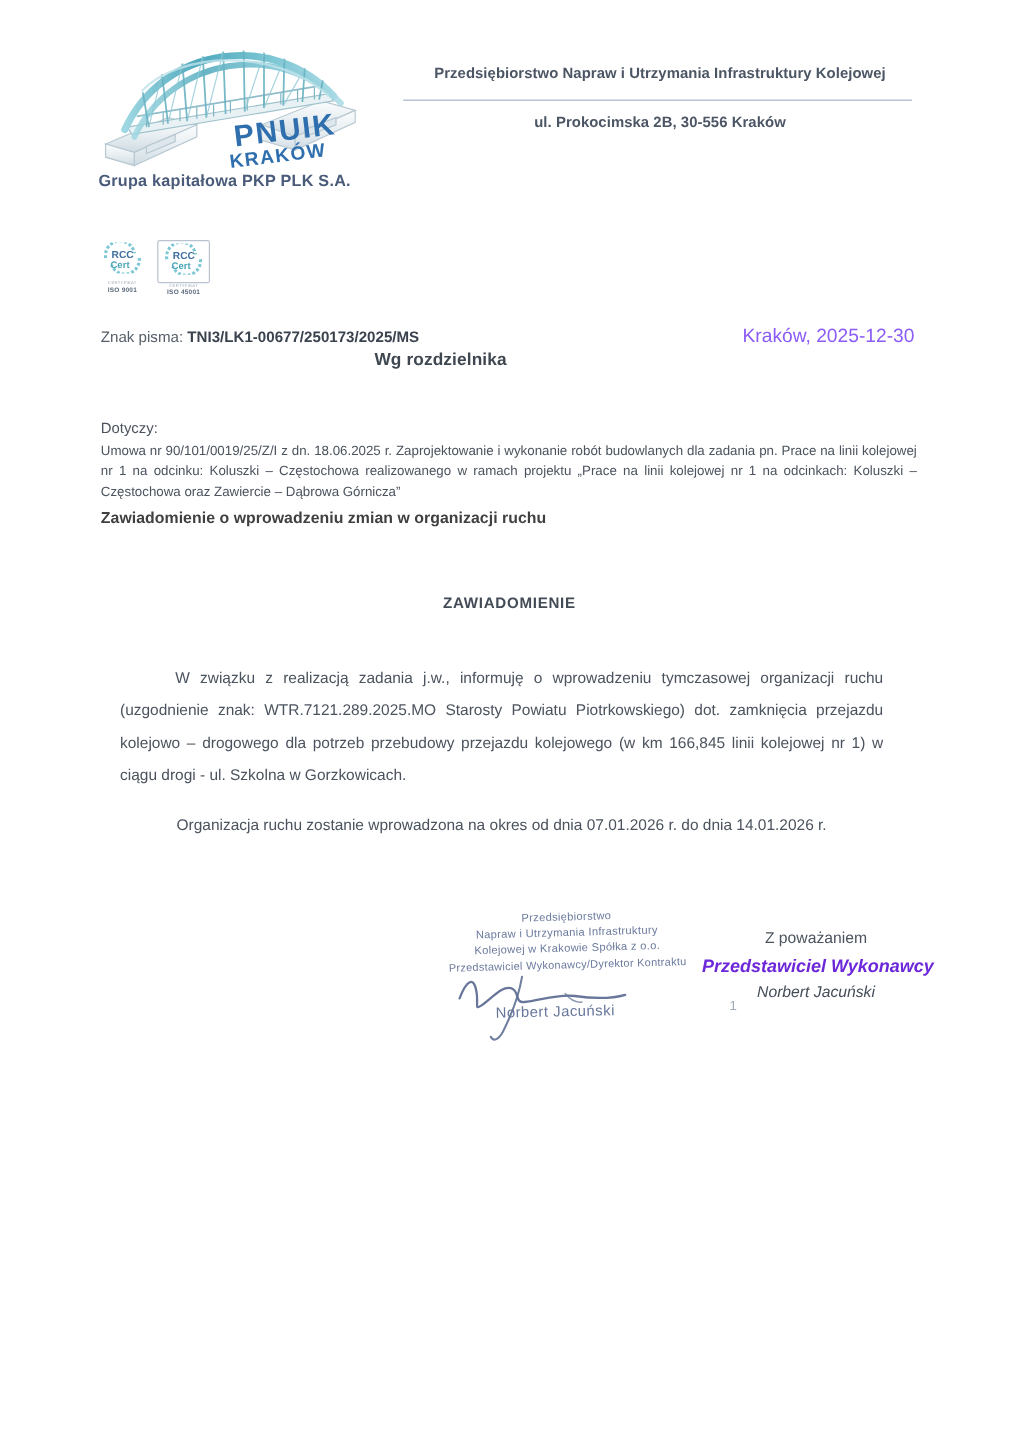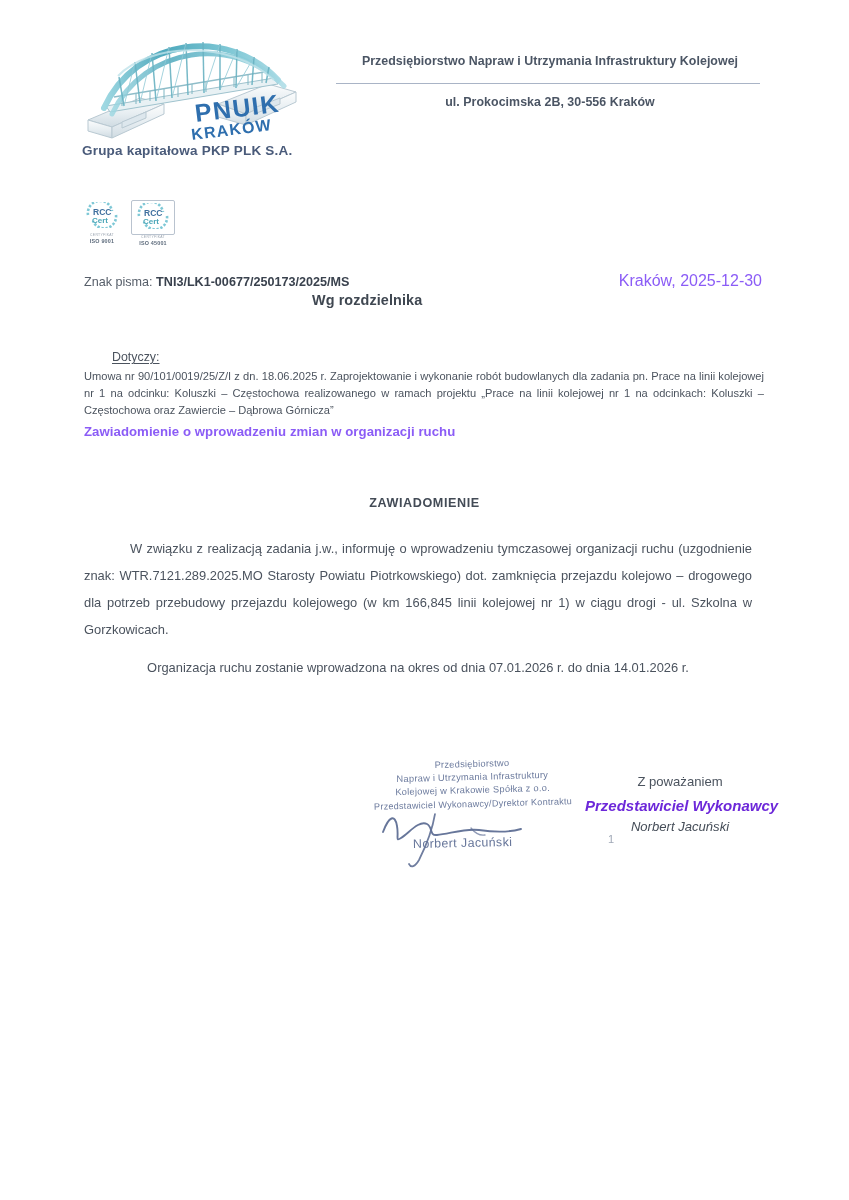--- a/index.html
+++ b/index.html
@@ -147,36 +147,34 @@
   
   .concerns {
     position: absolute;
     left: 84px;
     top: 350px;
     width: 680px;
   }
   .concerns-label {
     font-size: 12.4px;
     color: #4b535e;
-    text-decoration: underline;
     text-underline-offset: 2px;
     margin-bottom: 4px;
-    margin-left: 28px;
   }
   .concerns-body {
     font-size: 11.1px;
     line-height: 1.52;
     color: #4b535e;
     text-align: justify;
   }
   .concerns-title {
     margin-top: 5px;
     font-size: 13.2px;
     font-weight: bold;
-    color: #8b5cf6;
+    color: #404040;
     letter-spacing: .05px;
   }
 
   
   .notice-title {
     position: absolute;
     left: 0;
     top: 496px;
     width: 849px;
     text-align: center;
@@ -188,21 +186,21 @@
   .body-text {
     position: absolute;
     left: 84px;
     top: 536px;
     width: 668px;
     font-size: 12.9px;
     line-height: 2.08;
     color: #4b535e;
     text-align: justify;
   }
-  .body-text p { margin: 0; }
+  .body-text p { margin: 16px; }
   .body-text p.indent { text-indent: 46px; }
   .body-text p.last {
     margin-top: 12px;
     text-align: center;
   }
 
   
   .sig-zone {
     position: absolute;
     left: 355px;

